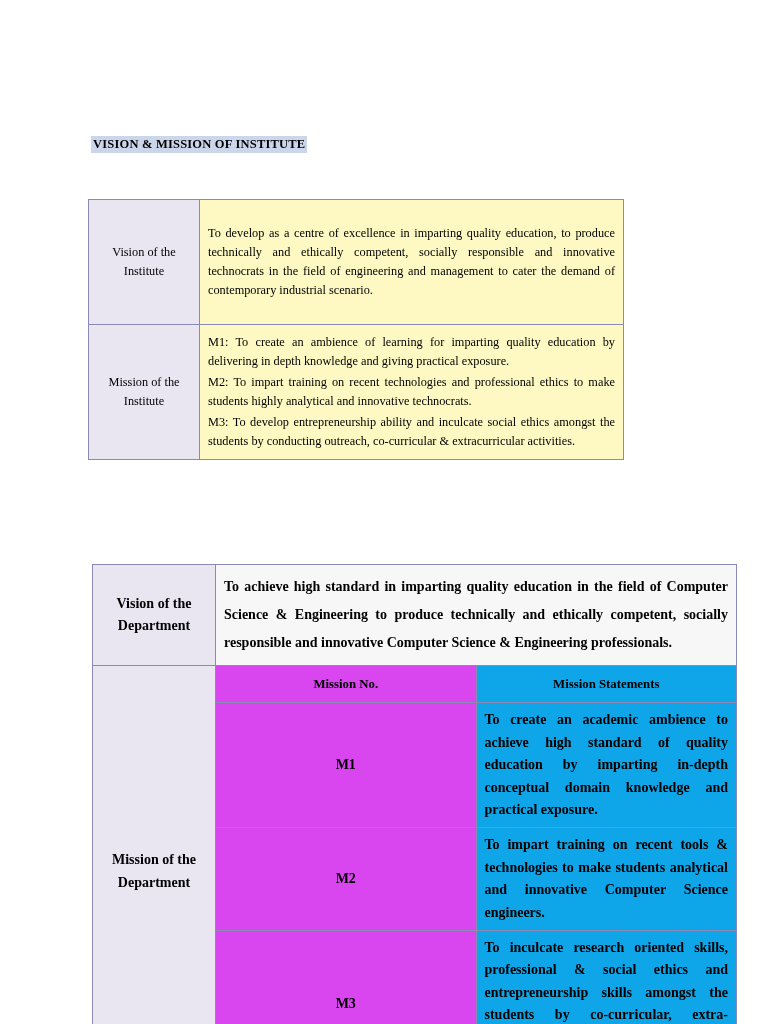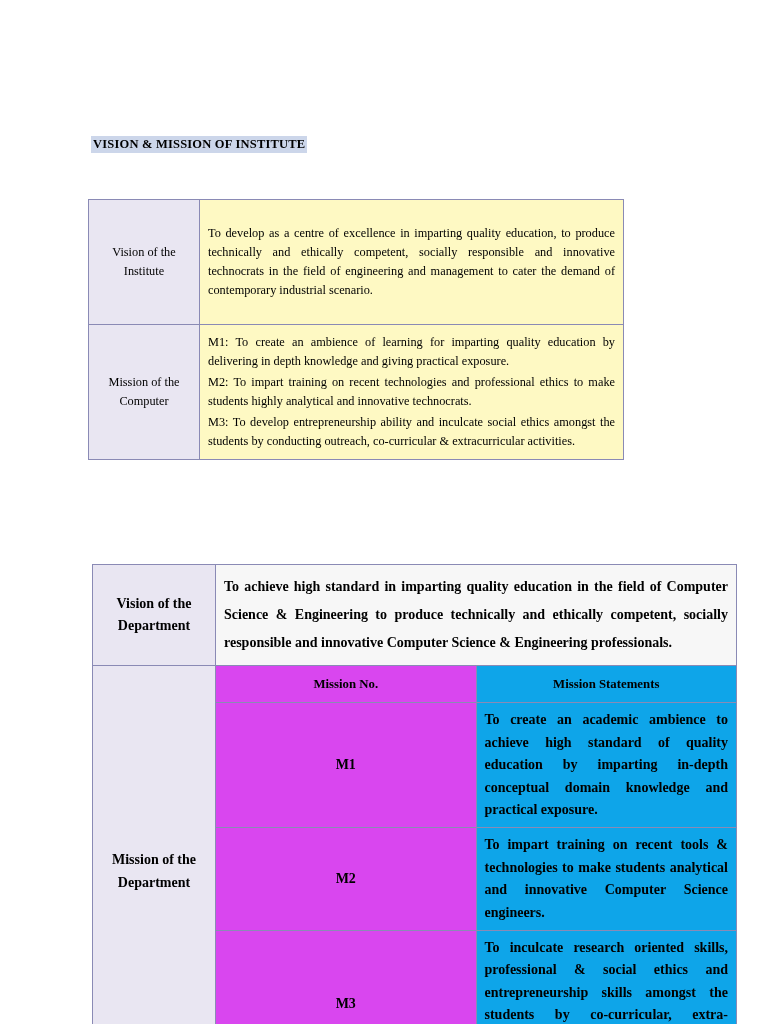--- a/index.html
+++ b/index.html
@@ -143,21 +143,21 @@
 
   <table class="institute-table">
     <tbody>
       <tr class="vision-row">
         <td class="labelcell">Vision of the Institute</td>
         <td class="bodycell">
           <p>To develop as a centre of excellence in imparting quality education, to produce technically and ethically competent, socially responsible and innovative technocrats in the field of engineering and management to cater the demand of contemporary industrial scenario.</p>
         </td>
       </tr>
       <tr class="mission-row">
-        <td class="labelcell">Mission of the Computer</td>
+        <td class="labelcell">Mission of the Institute</td>
         <td class="bodycell">
           <p>M1: To create an ambience of learning for imparting quality education by delivering in depth knowledge and giving practical exposure.</p>
           <p>M2: To impart training on recent technologies and professional ethics to make students highly analytical and innovative technocrats.</p>
           <p>M3: To develop entrepreneurship ability and inculcate social ethics amongst the students by conducting outreach, co-curricular &amp; extracurricular activities.</p>
         </td>
       </tr>
     </tbody>
   </table>
 
 

